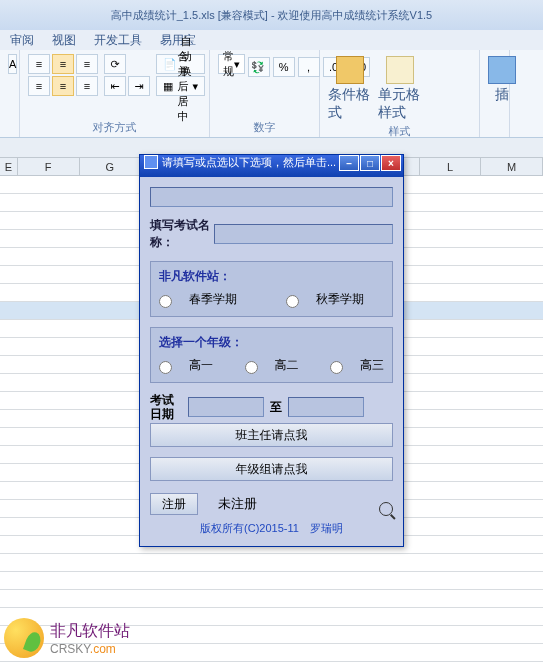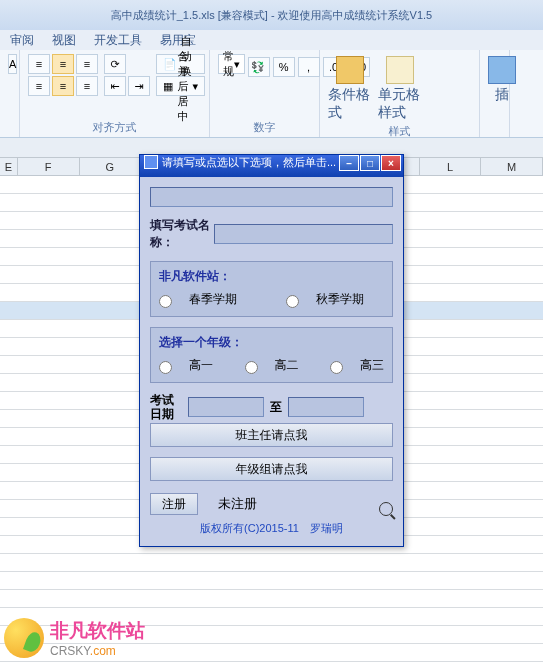--- a/index.html
+++ b/index.html
@@ -65,21 +65,21 @@
   .reg-status { font-size: 13px; text-align: center; }
   .copyright { text-align: center; font-size: 11px; color: #2048c0; padding: 6px 0 2px; }
   .mag-icon { position: absolute; right: 10px; bottom: 30px; width: 14px; height: 14px; border: 1.5px solid #333; border-radius: 50%; }
   .mag-icon::after { content: ""; position: absolute; width: 6px; height: 1.5px; background: #333; bottom: -2px; right: -4px; transform: rotate(45deg); }
   
   
   .watermark { position: absolute; left: 4px; bottom: 6px; display: flex; align-items: center; gap: 6px; }
   .wm-logo { width: 40px; height: 40px; border-radius: 50%; background: radial-gradient(circle at 30% 30%, #ffe060, #f0a020); position: relative; }
   .wm-logo::before { content: ""; position: absolute; left: 22px; top: 14px; width: 14px; height: 20px; border-radius: 50% 50% 50% 0; background: #60c040; transform: rotate(20deg); }
   .wm-text { display: flex; flex-direction: column; }
-  .wm-cn { font-size: 19px; font-weight: bold; color: #ec4899; }
+  .wm-cn { font-size: 16px; font-weight: normal; color: #701a75; }
   .wm-en { font-size: 12px; color: #888; }
   .wm-en .c { color: #f09020; }
 </style>
 </head>
 <body>
 
 <div class="title-bar">
   <span>高中成绩统计_1.5.xls  [兼容模式]  -  欢迎使用高中成绩统计系统V1.5</span>
 </div>
 

